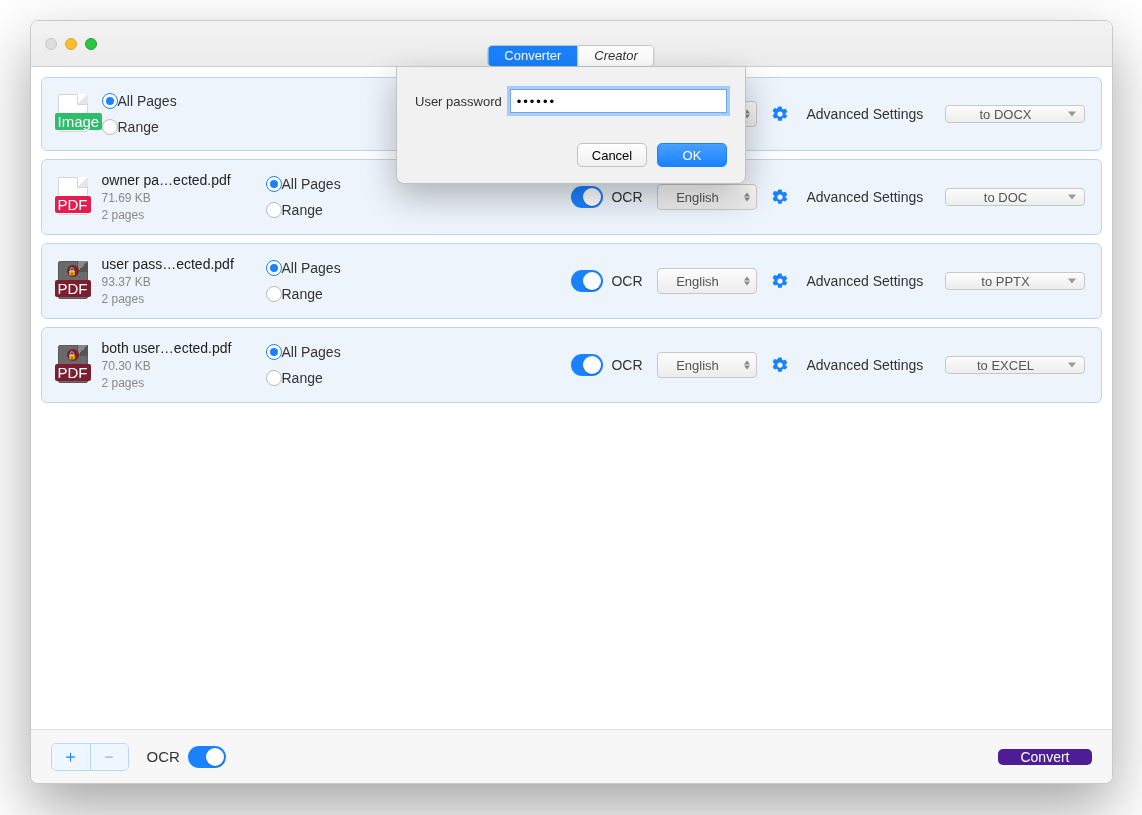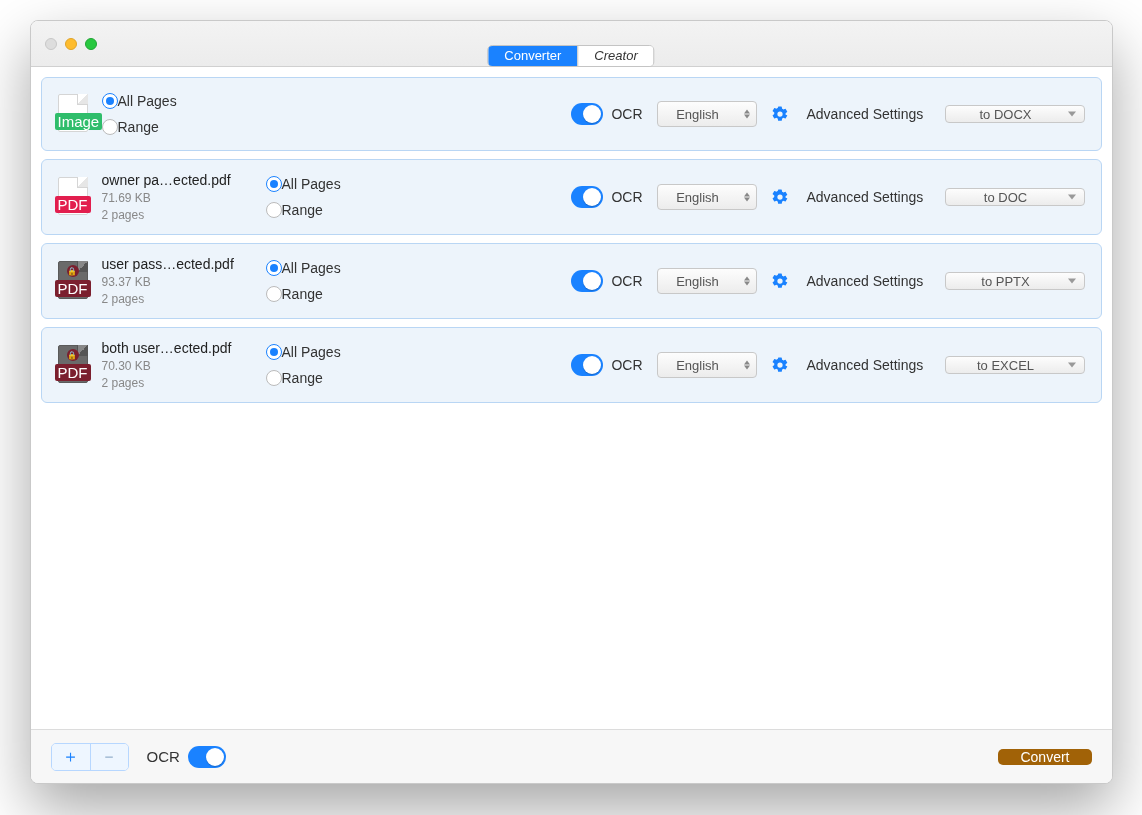--- a/index.html
+++ b/index.html
@@ -248,21 +248,21 @@
   }
   .addremove button.minus{ color:#8aa8c6; }
   .addremove button + button{ border-left:1px solid #b7d7ff; }
 
   .footer-ocr { display:flex; align-items:center; gap:8px; font-size:15px; font-weight:500; color:#333;}
   .footer .spacer{ flex:1; }
 
   .convertbtn{
     height:16px; padding:0 22px;
     border:none; border-radius:5px;
-    background:#a16207; color:#fff; font-size:14px;
+    background:#4c1d95; color:#fff; font-size:14px;
     cursor:pointer;
   }
 
   
   .sheetdlg {
     position:absolute;
     top:46px;
     left:50%;
     transform:translateX(-50%);
     width:350px;
@@ -508,14 +508,24 @@
       <button class="minus">－</button>
     </div>
     <div class="footer-ocr">
       <span>OCR</span>
       <div class="toggle"></div>
     </div>
     <div class="spacer"></div>
     <button class="convertbtn">Convert</button>
   </div>
 
+  <div class="sheetdlg">
+    <div class="dlgrow">
+      <label>User password</label>
+      <input type="text" value="••••••" style="">
+    </div>
+    <div class="dlgbtns">
+      <button>Cancel</button>
+      <button class="primary">OK</button>
+    </div>
+  </div>
 
 </div>
 
 </body></html>

